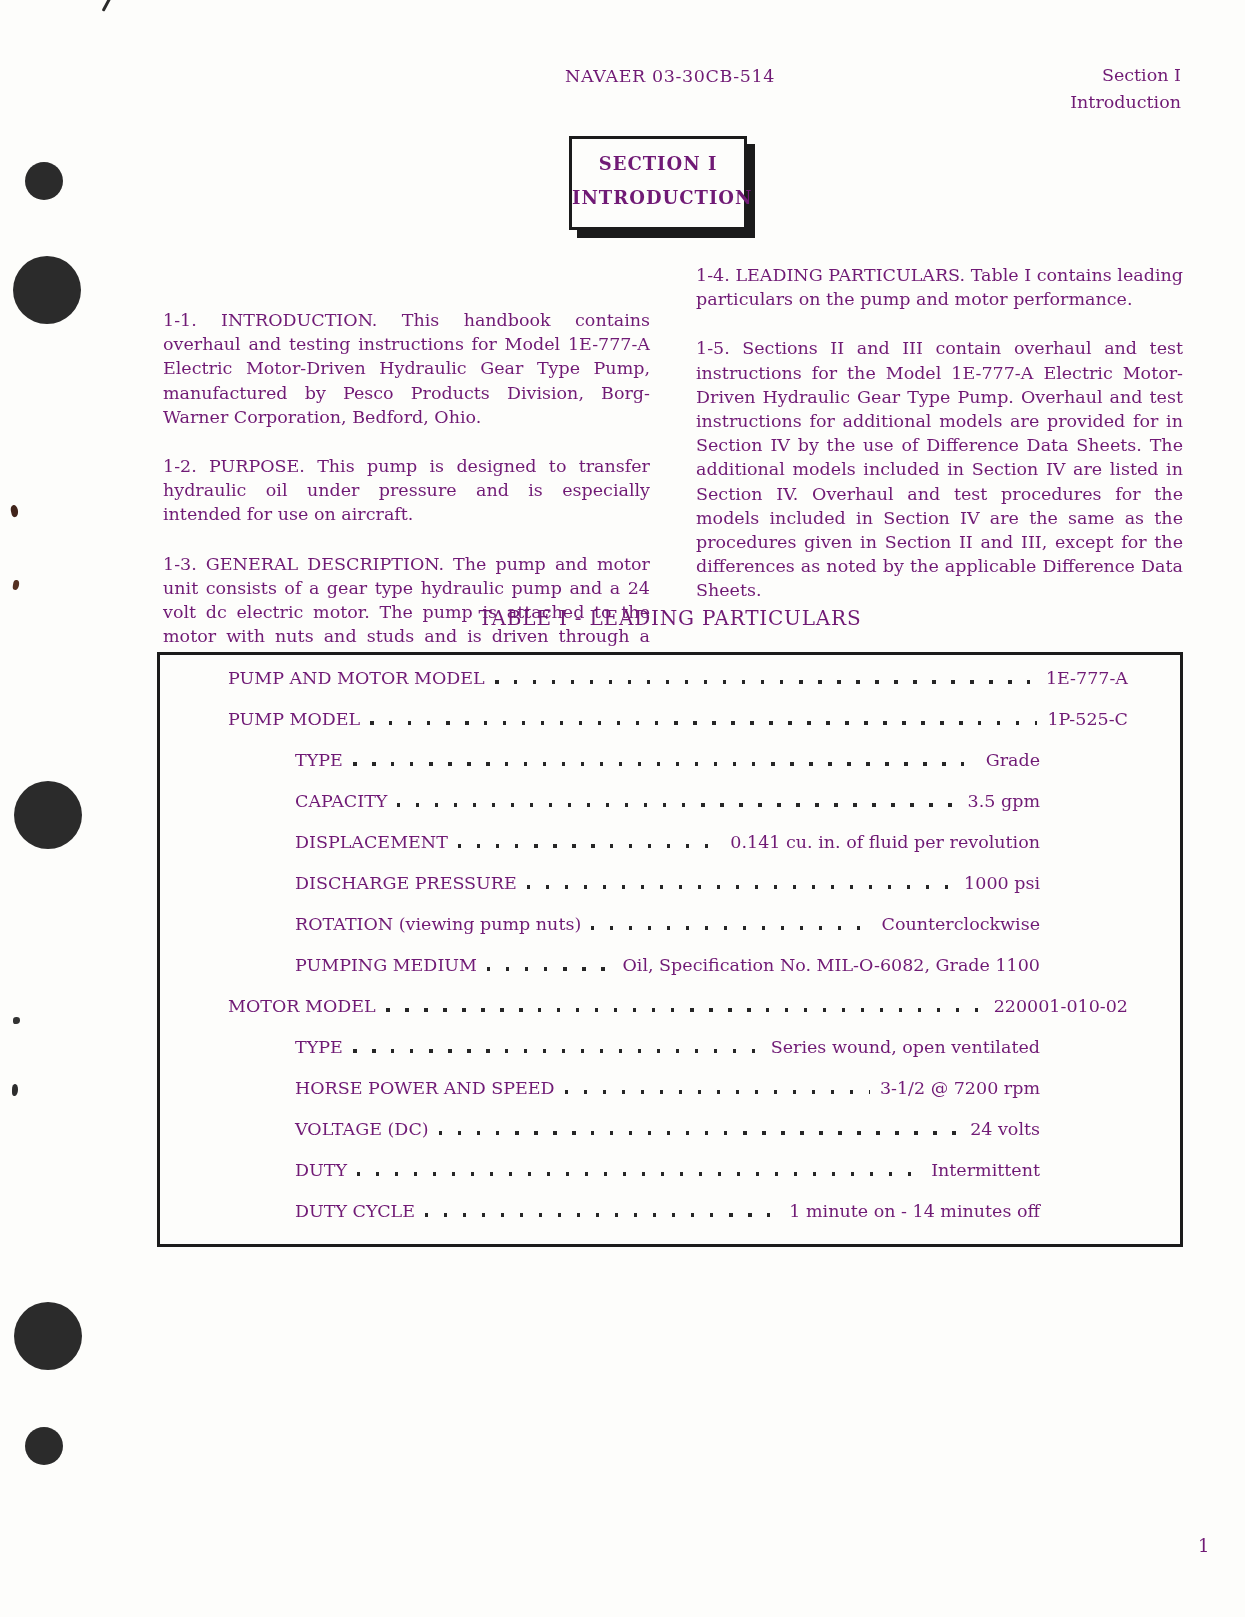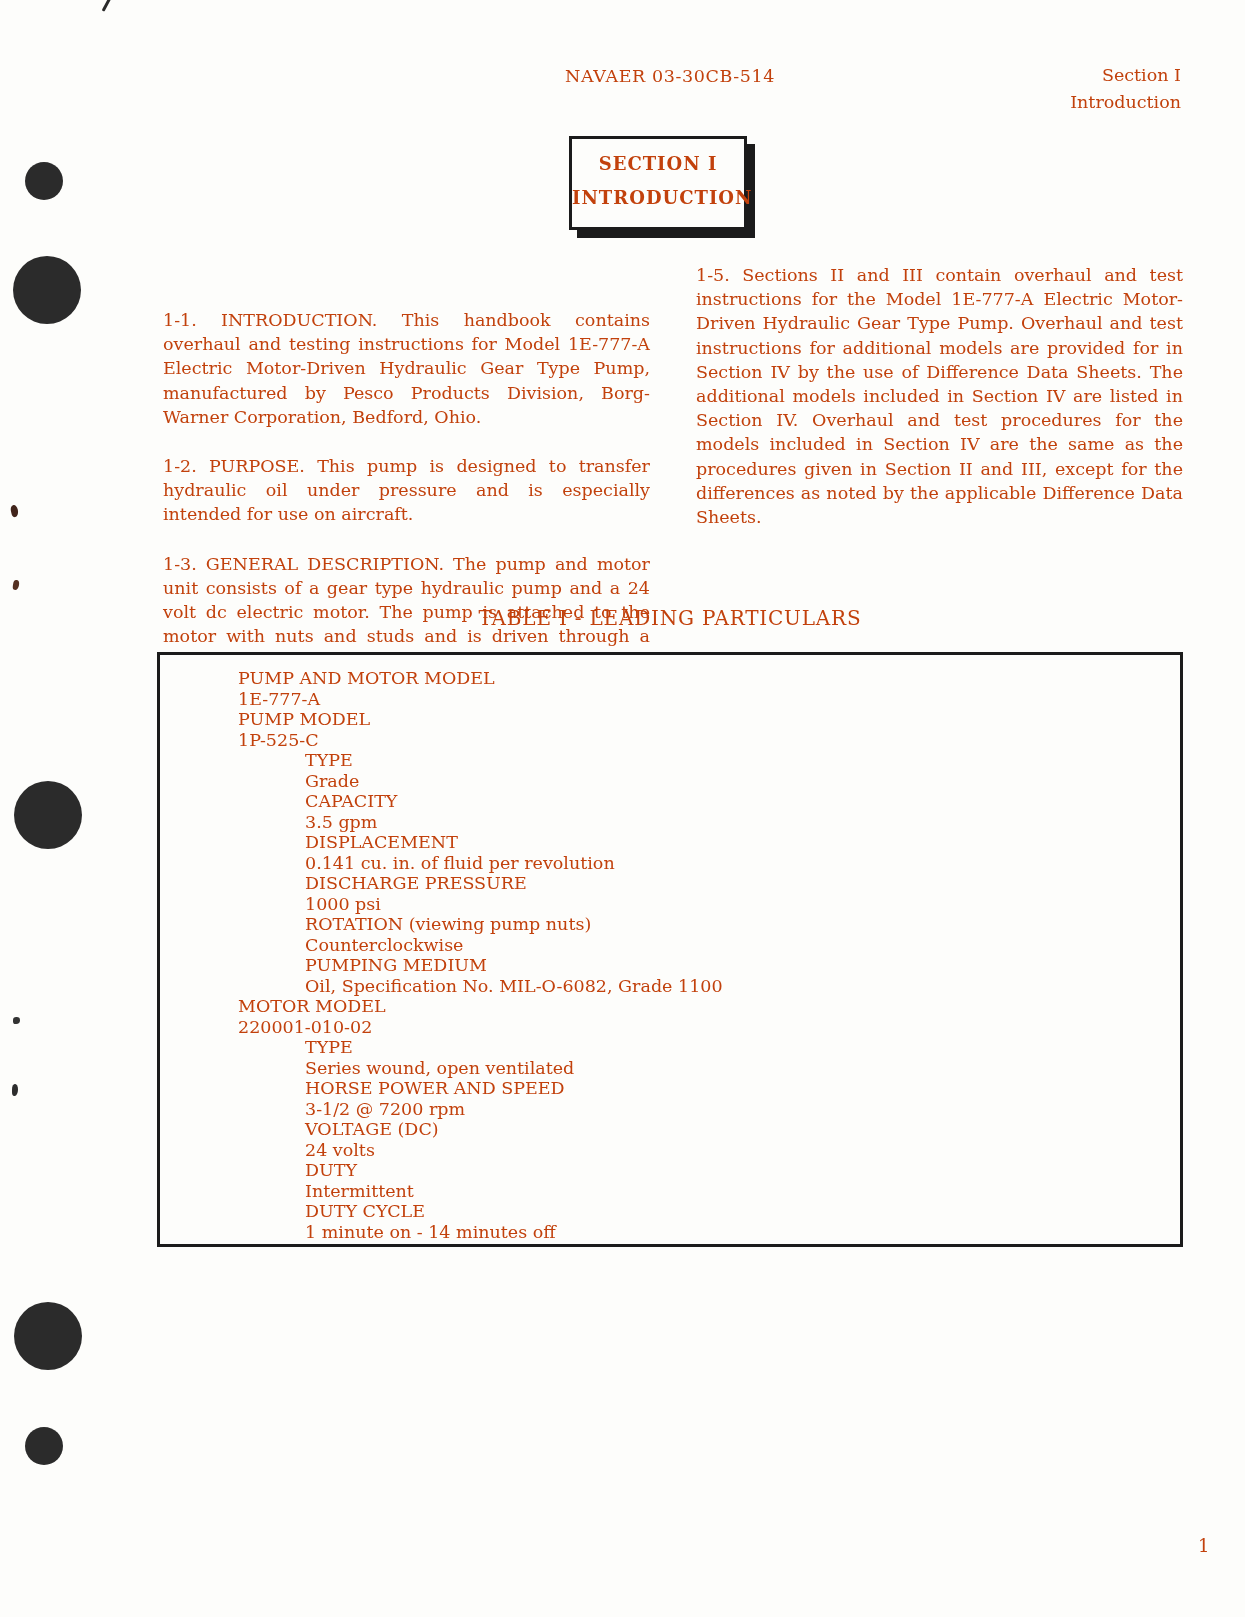--- a/index.html
+++ b/index.html
@@ -1,18 +1,18 @@
 <!DOCTYPE html>
 <html><head>
 <meta charset="utf-8">
 <style>
   html,body { margin:0; padding:0; background:#d9d9d9; }
   .page {
     position:relative; width:1245px; height:1617px; margin:0 auto;
-    background:#fdfdfb; color:#c2410c; overflow:hidden;
+    background:#fdfdfb; color:#701a75; overflow:hidden;
     font-family:"DejaVu Serif", "Liberation Serif", serif;
   }
 
   
   .doc-number {
     position:absolute; top:66px; left:670px; transform:translateX(-50%);
     font-size:17.5px; letter-spacing:0.6px; white-space:nowrap;
   }
   .header-right {
     position:absolute; top:62px; right:64px; text-align:right;
@@ -43,21 +43,21 @@
     position:absolute; top:606px; left:157px; width:1026px;
     text-align:center; font-size:20px; letter-spacing:0.8px;
   }
   .table-box {
     position:absolute; left:157px; top:652px; width:1026px; height:595px;
     border:3px solid #1b1b1b; box-sizing:border-box; padding-top:13px;
     background:#fdfdfb;
   }
   .trow {
     display:flex; align-items:baseline; height:41px;
-    padding-left:135px; padding-right:140px; font-size:17.5px;flex-direction:column;
+    padding-left:135px; padding-right:140px; font-size:17.5px;
   }
   .trow.top  { padding-left:68px; }
   .trow.wide { padding-right:52px; }
   .tlabel, .tvalue { white-space:nowrap; }
   .leader {
     flex:1 1 auto; height:4px; margin:0 10px;
     background-image:repeating-linear-gradient(to right, #262626 0 3.5px, transparent 3.5px 19px);
   }
 
   
@@ -106,20 +106,21 @@
     <div class="line l1">SECTION I</div>
     <div class="line l2">INTRODUCTION</div>
   </div>
 
   <div class="col col-left">
     <p>1-1. INTRODUCTION. This handbook contains overhaul and testing instructions for Model 1E-777-A Electric Motor-Driven Hydraulic Gear Type Pump, manufactured by Pesco Products Division, Borg-Warner Corporation, Bedford, Ohio.</p>
     <p>1-2. PURPOSE. This pump is designed to transfer hydraulic oil under pressure and is especially intended for use on aircraft.</p>
     <p>1-3. GENERAL DESCRIPTION. The pump and motor unit consists of a gear type hydraulic pump and a 24 volt dc electric motor. The pump is attached to the motor with nuts and studs and is driven through a splined coupling.</p>
   </div>
   <div class="col col-right">
+    <p>1-4. LEADING PARTICULARS. Table I contains leading particulars on the pump and motor performance.</p>
     <p>1-5. Sections II and III contain overhaul and test instructions for the Model 1E-777-A Electric Motor-Driven Hydraulic Gear Type Pump. Overhaul and test instructions for additional models are provided for in Section IV by the use of Difference Data Sheets. The additional models included in Section IV are listed in Section IV. Overhaul and test procedures for the models included in Section IV are the same as the procedures given in Section II and III, except for the differences as noted by the applicable Difference Data Sheets.</p>
   </div>
 
   <div class="table-title">TABLE I - LEADING PARTICULARS</div>
 
   <div class="table-box">
 
     <div class="trow top wide">
       <span class="tlabel">PUMP AND MOTOR MODEL</span>
       <span class="leader"></span>

